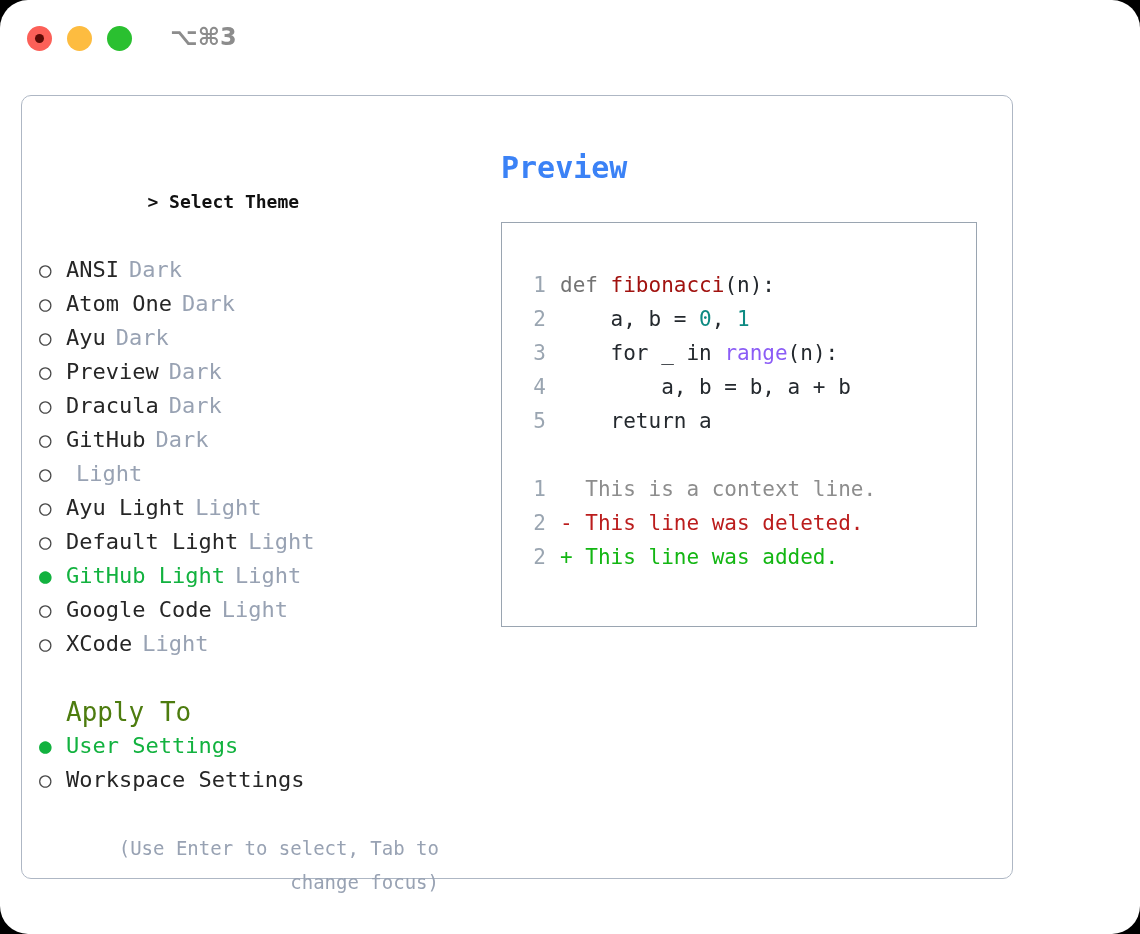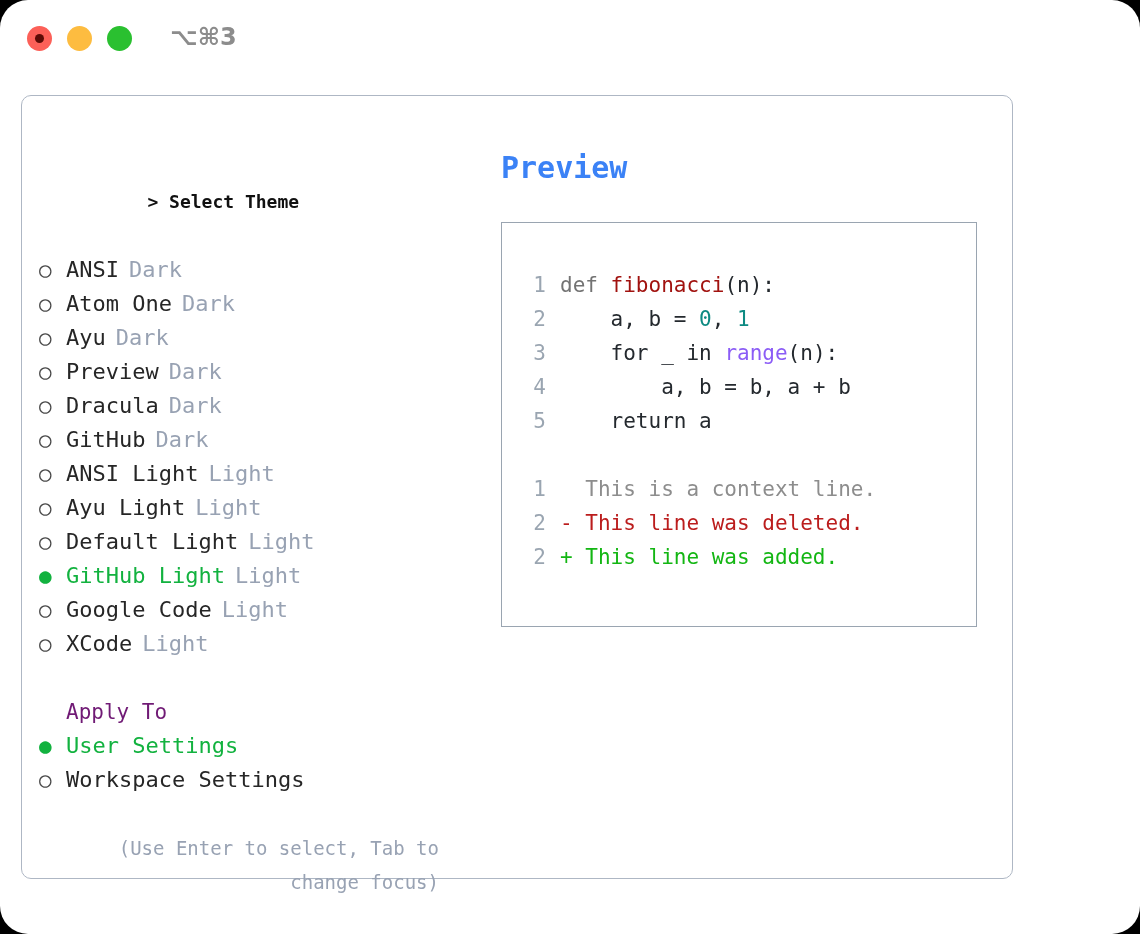--- a/index.html
+++ b/index.html
@@ -113,22 +113,22 @@
     line-height: 34px;
   }
   .marker.unsel { color: #4a4a4a; }
   .marker.sel   { color: #12b23f; }
   .opt-label    { color: #262626; }
   .opt-label.selected { color: #12b23f; text-align: right; }
   .opt-variant  { color: #98a2b3; padding-left: 10px; }
 
   .apply-block { margin-top: 34px; }
   .apply-head {
-    font-size: 21px;
-    color: #701a75;
+    font-size: 26px;
+    color: #4d7c0f;
     line-height: 34px;
     padding-left: 27px;
     white-space: pre;
   }
 
   .hint {
     margin-top: 34px;
     font-size: 19px;
     line-height: 34px;
     color: #98a2b3;
@@ -207,21 +207,21 @@
           <span class="caret">&gt;</span><span> </span><span>Select Theme</span>
         </div>
 
         <div id="theme-list">
             <div class="opt-row"><span class="marker unsel">○</span><span class="opt-label">ANSI</span><span class="opt-variant">Dark</span></div>
             <div class="opt-row"><span class="marker unsel">○</span><span class="opt-label">Atom One</span><span class="opt-variant">Dark</span></div>
             <div class="opt-row"><span class="marker unsel">○</span><span class="opt-label">Ayu</span><span class="opt-variant">Dark</span></div>
             <div class="opt-row"><span class="marker unsel">○</span><span class="opt-label">Preview</span><span class="opt-variant">Dark</span></div>
             <div class="opt-row"><span class="marker unsel">○</span><span class="opt-label">Dracula</span><span class="opt-variant">Dark</span></div>
             <div class="opt-row"><span class="marker unsel">○</span><span class="opt-label">GitHub</span><span class="opt-variant">Dark</span></div>
-            <div class="opt-row"><span class="marker unsel">○</span><span class="opt-label">ANSI Light</span><span class="opt-variant">Light</span></div>
+            <div class="opt-row"><span class="marker unsel">○</span><span class="opt-variant">Light</span></div>
             <div class="opt-row"><span class="marker unsel">○</span><span class="opt-label">Ayu Light</span><span class="opt-variant">Light</span></div>
             <div class="opt-row"><span class="marker unsel">○</span><span class="opt-label">Default Light</span><span class="opt-variant">Light</span></div>
             <div class="opt-row"><span class="marker sel">●</span><span class="opt-label selected">GitHub Light</span><span class="opt-variant">Light</span></div>
             <div class="opt-row"><span class="marker unsel">○</span><span class="opt-label">Google Code</span><span class="opt-variant">Light</span></div>
             <div class="opt-row"><span class="marker unsel">○</span><span class="opt-label">XCode</span><span class="opt-variant">Light</span></div>
           </div>
 
         <div class="apply-block">
           <div class="apply-head">Apply To</div>
           <div id="apply-list">

